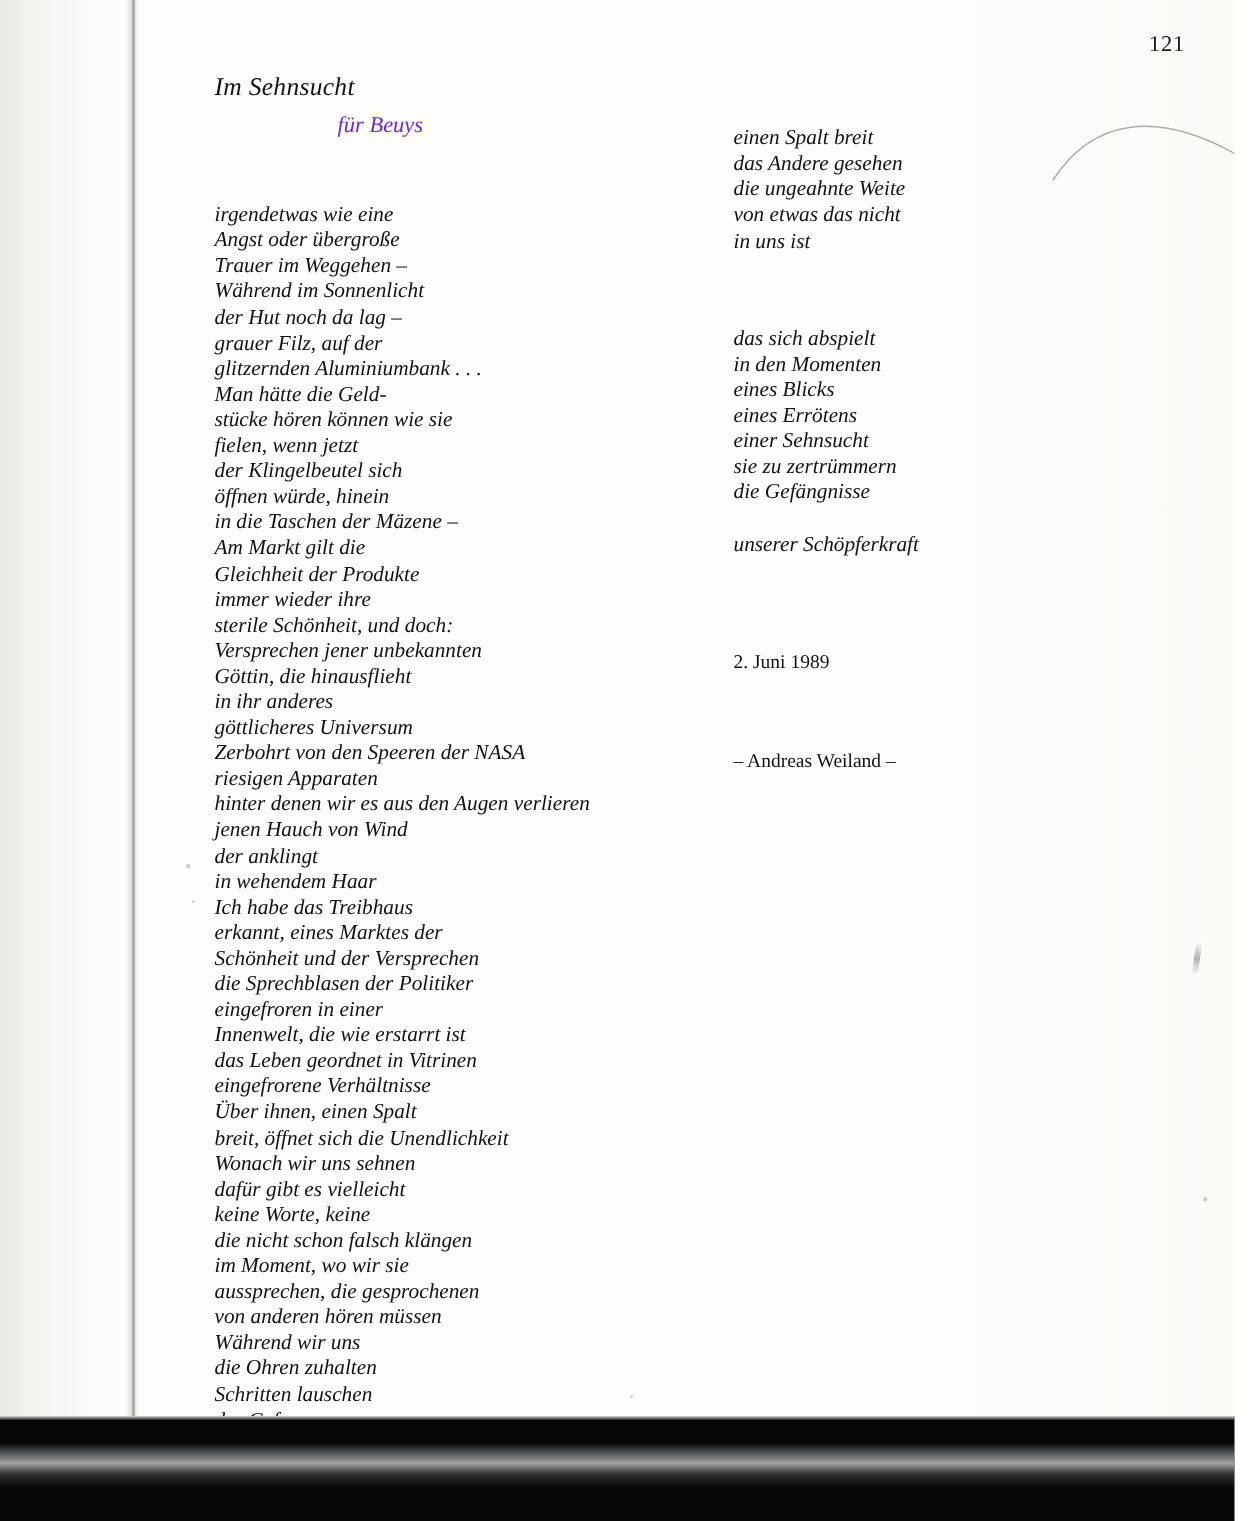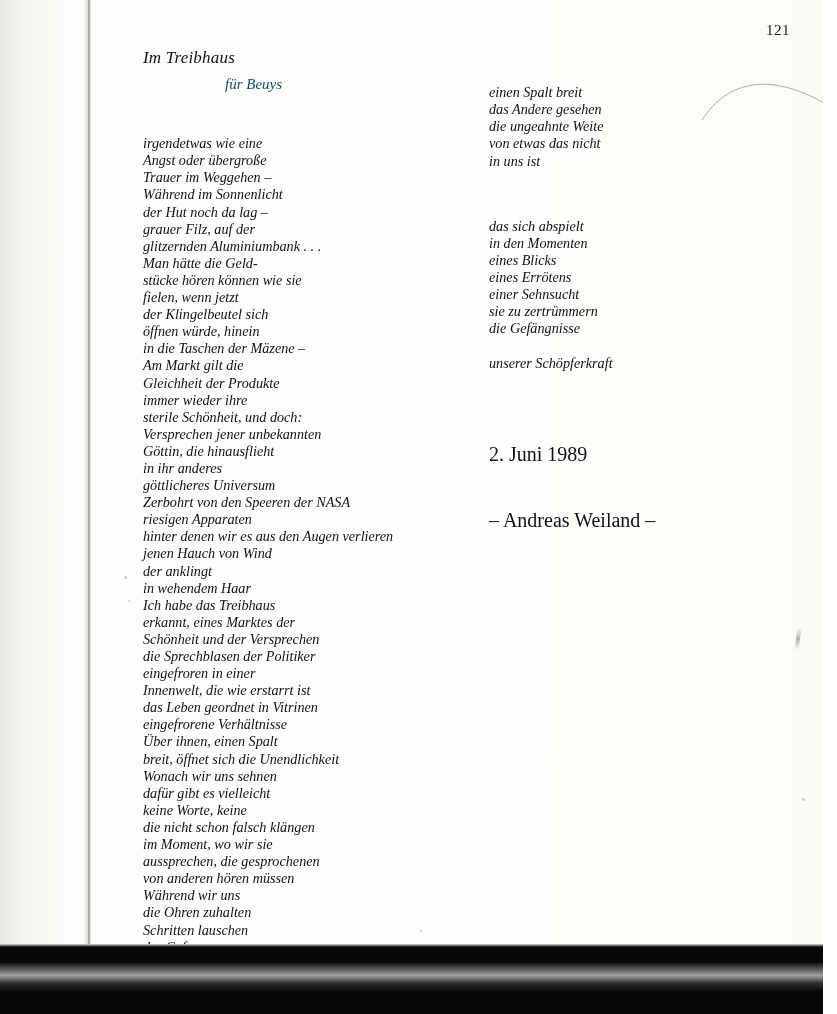--- a/index.html
+++ b/index.html
@@ -94,21 +94,21 @@
     font-style: italic;
     color: #141414;
     letter-spacing: 0.2px;
   }
   .poem-dedication {
     position: absolute;
     left: 225px;
     top: 76px;
     font-size: 15px;
     font-style: italic;
-    color: #0c4a6e;
+    color: #6d28d9;
   }
 
   
   .col {
     position: absolute;
     font-size: 14.2px;
     line-height: 17.1px;
     font-style: italic;
     color: #111111;
     white-space: pre;
@@ -128,22 +128,22 @@
     margin-bottom: 0;
   }
   .col .line {
     display: block;
   }
 
   
   .sig {
     position: absolute;
     left: 489px;
-    top: 399px;
-    font-size: 20px;
+    top: 386px;
+    font-size: 13px;
     line-height: 22px;
     color: #111111;
     font-style: normal;
     white-space: pre;
   }
   .sig .line { display: block; }
 
   
   .pencil-arc {
     position: absolute;
@@ -176,21 +176,21 @@
 <body>
 
 <div class="page">
 
   <div class="scan-tint"></div>
   <div class="gutter-dark"></div>
   <div class="gutter"></div>
 
   <div class="folio">121</div>
 
-  <div class="poem-title">Im Treibhaus</div>
+  <div class="poem-title">Im Sehnsucht</div>
   <div class="poem-dedication">für Beuys</div>
 
   <div class="col col-left">
     <div class="stanza" id="left-stanza-0"><span class="line">irgendetwas wie eine</span><span class="line">Angst oder übergroße</span><span class="line">Trauer im Weggehen –</span><span class="line">Während im Sonnenlicht</span><span class="line">der Hut noch da lag –</span><span class="line">grauer Filz, auf der</span><span class="line">glitzernden Aluminiumbank . . .</span><span class="line">Man hätte die Geld-</span><span class="line">stücke hören können wie sie</span><span class="line">fielen, wenn jetzt</span><span class="line">der Klingelbeutel sich</span><span class="line">öffnen würde, hinein</span><span class="line">in die Taschen der Mäzene –</span><span class="line">Am Markt gilt die</span><span class="line">Gleichheit der Produkte</span><span class="line">immer wieder ihre</span><span class="line">sterile Schönheit, und doch:</span><span class="line">Versprechen jener unbekannten</span><span class="line">Göttin, die hinausflieht</span><span class="line">in ihr anderes</span><span class="line">göttlicheres Universum</span><span class="line">Zerbohrt von den Speeren der NASA</span><span class="line">riesigen Apparaten</span><span class="line">hinter denen wir es aus den Augen verlieren</span><span class="line">jenen Hauch von Wind</span><span class="line">der anklingt</span><span class="line">in wehendem Haar</span><span class="line">Ich habe das Treibhaus</span><span class="line">erkannt, eines Marktes der</span><span class="line">Schönheit und der Versprechen</span><span class="line">die Sprechblasen der Politiker</span><span class="line">eingefroren in einer</span><span class="line">Innenwelt, die wie erstarrt ist</span><span class="line">das Leben geordnet in Vitrinen</span><span class="line">eingefrorene Verhältnisse</span><span class="line">Über ihnen, einen Spalt</span><span class="line">breit, öffnet sich die Unendlichkeit</span><span class="line">Wonach wir uns sehnen</span><span class="line">dafür gibt es vielleicht</span><span class="line">keine Worte, keine</span><span class="line">die nicht schon falsch klängen</span><span class="line">im Moment, wo wir sie</span><span class="line">aussprechen, die gesprochenen</span><span class="line">von anderen hören müssen</span><span class="line">Während wir uns</span><span class="line">die Ohren zuhalten</span><span class="line">Schritten lauschen</span><span class="line">der Gefangenen</span><span class="line">oder Gefolterten –</span><span class="line">weggeführt von uns</span><span class="line">wie unter die Guillotine, Babeuf</span></div>
   </div>
 
   <div class="col col-right">
     <div class="stanza" id="right-stanza-1"><span class="line">einen Spalt breit</span><span class="line">das Andere gesehen</span><span class="line">die ungeahnte Weite</span><span class="line">von etwas das nicht</span><span class="line">in uns ist</span></div>
     <div class="stanza" id="right-stanza-2"><span class="line">das sich abspielt</span><span class="line">in den Momenten</span><span class="line">eines Blicks</span><span class="line">eines Errötens</span><span class="line">einer Sehnsucht</span><span class="line">sie zu zertrümmern</span><span class="line">die Gefängnisse</span><span class="line">&nbsp;</span><span class="line">unserer Schöpferkraft</span></div>
   </div>

